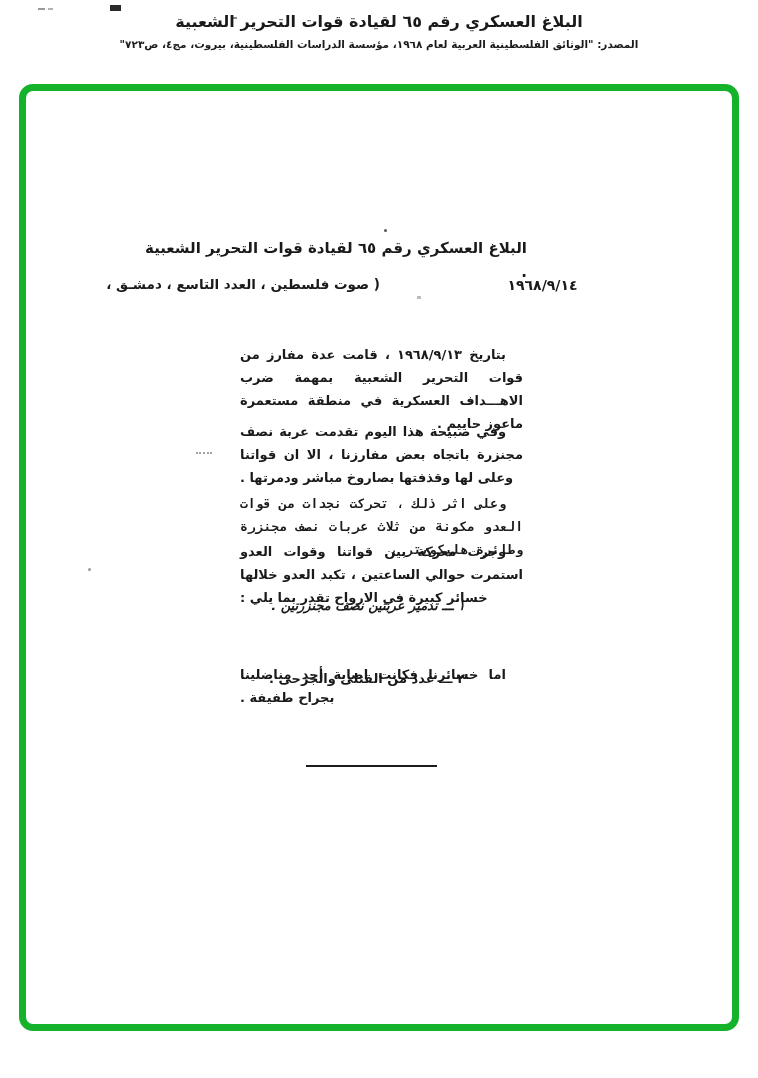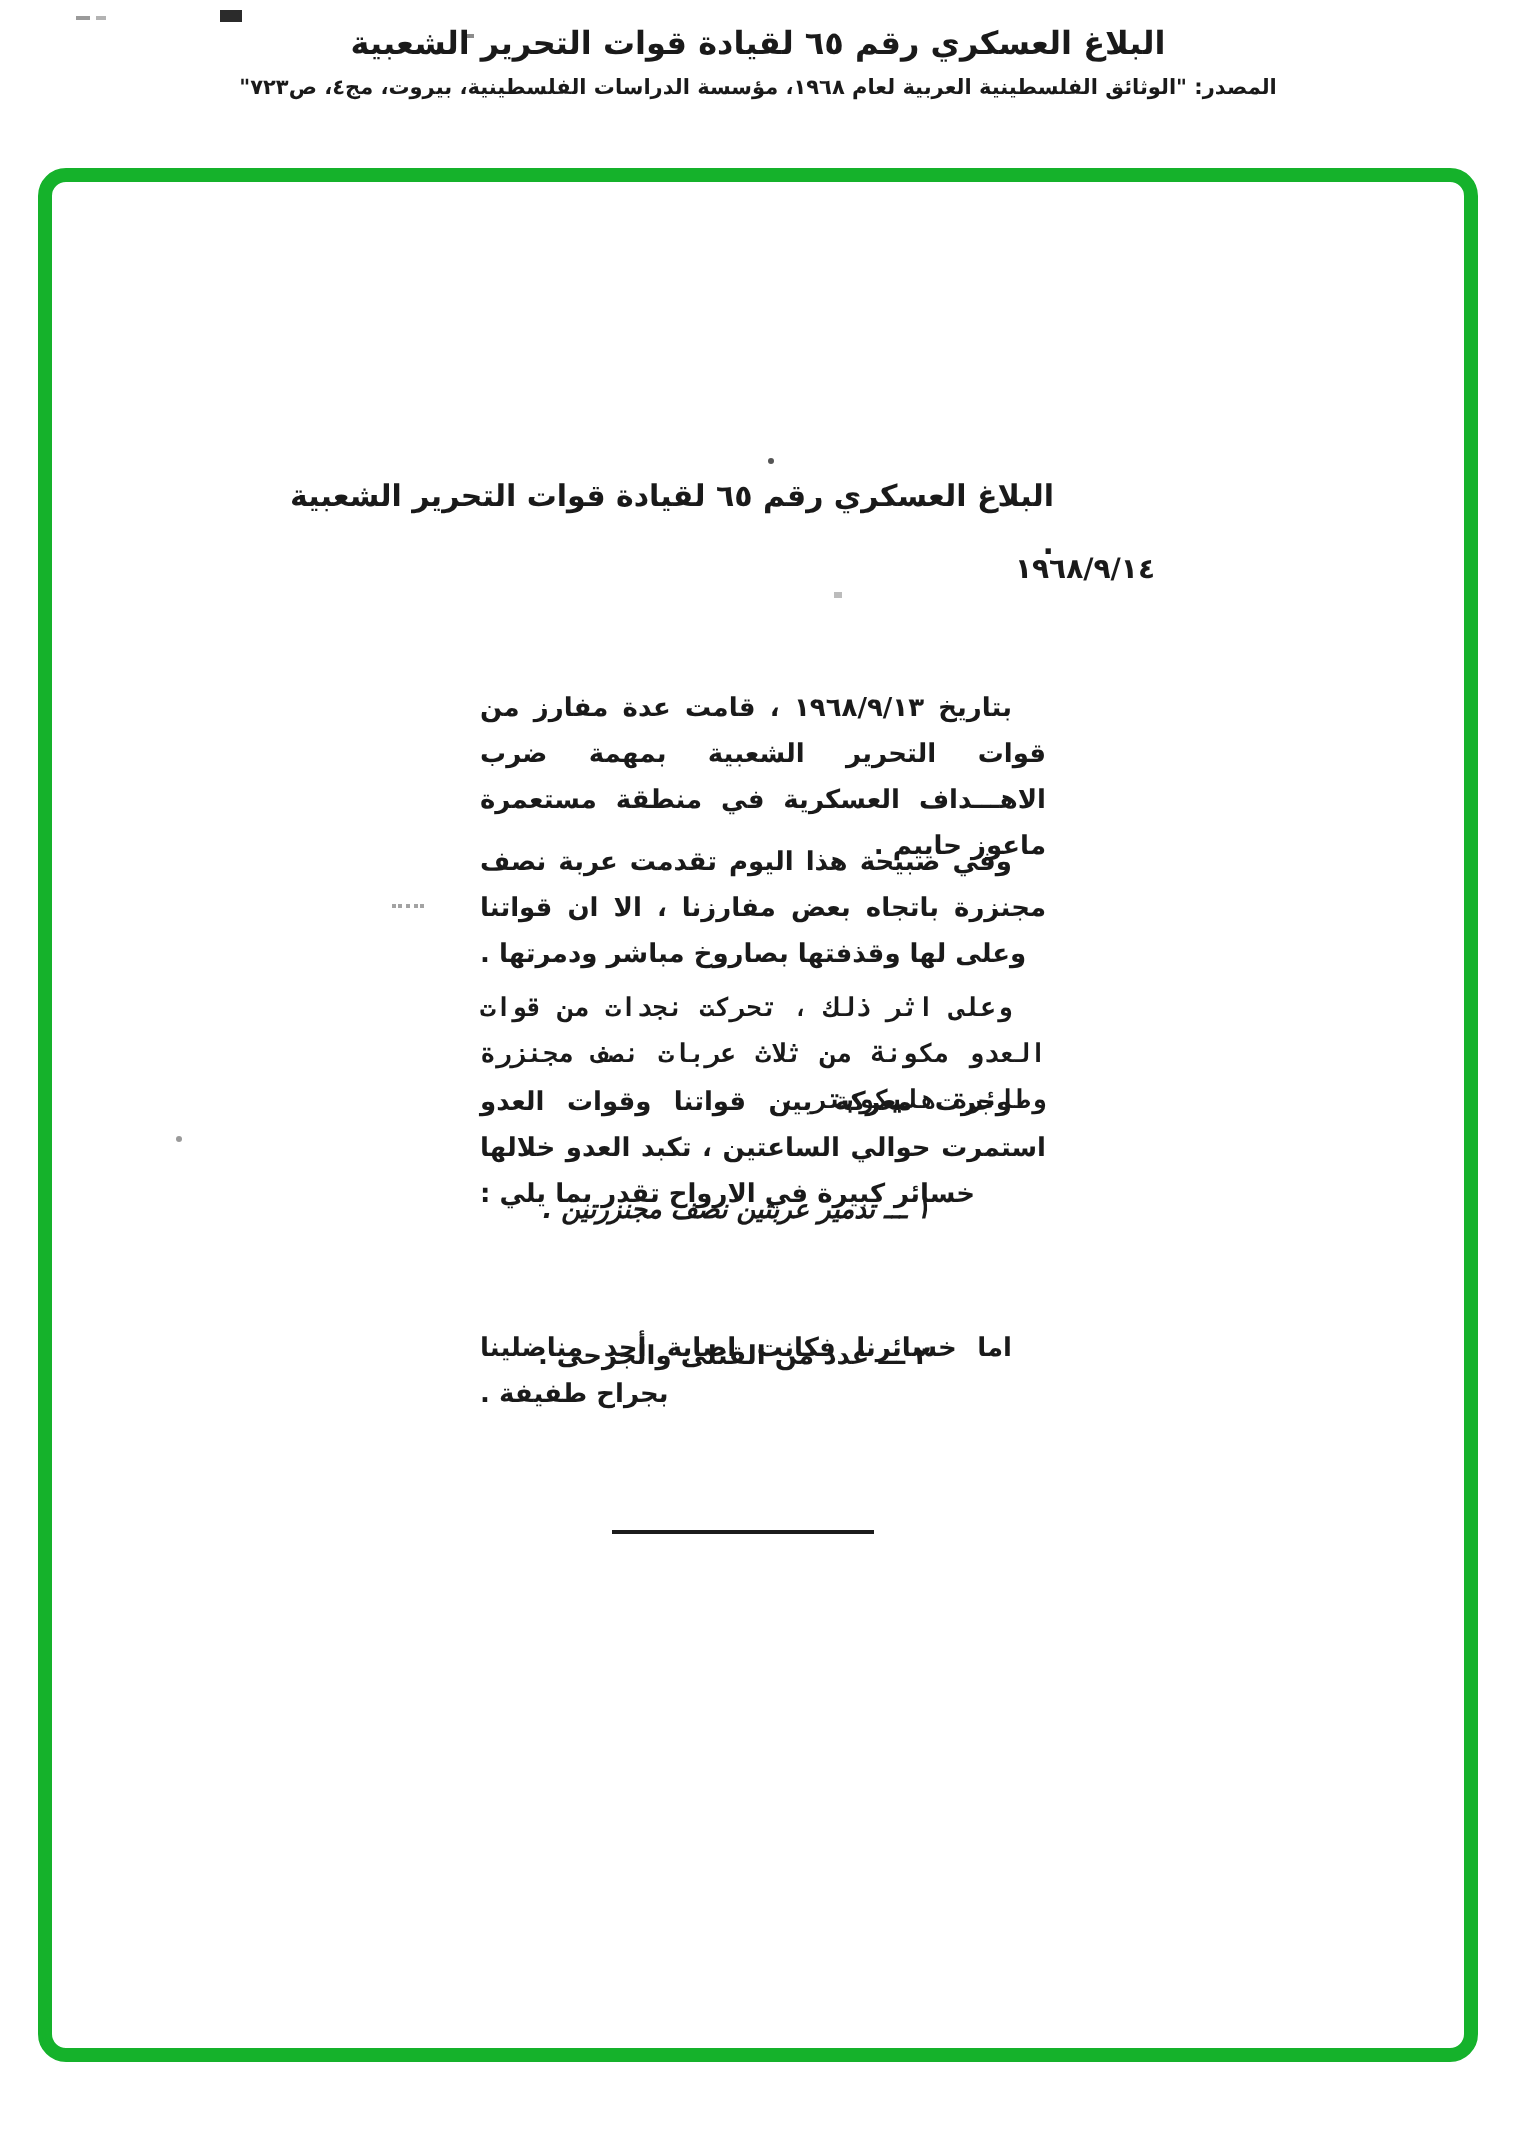--- a/index.html
+++ b/index.html
@@ -77,20 +77,21 @@
 </header>
 
 <div class="frame" style="border-color: rgb(21, 178, 43);"></div>
 
 <main>
   <h1 class="doc-title">البلاغ العسكري رقم ٦٥ لقيادة قوات التحرير الشعبية .</h1>
 
   <div class="doc-date">١٩٦٨/٩/١٤</div>
 
   <div class="doc-source-ref">
+    <div>( صوت فلسطين ، العدد التاسع ، دمشـق ،</div>
   </div>
 
   <p class="para p1 last-right">بتاريخ ١٩٦٨/٩/١٣ ، قامت عدة مفارز من قوات التحرير الشعبية بمهمة ضرب الاهـــداف العسكرية في منطقة مستعمرة ماعوز حاييم .</p>
   <p class="para p2 last-left">وفي صبيحة هذا اليوم تقدمت عربة نصف مجنزرة باتجاه بعض مفارزنا ، الا ان قواتنا وعلى لها وقذفتها بصاروخ مباشر ودمرتها .</p>
   <p class="para p3 last-right">وعلى اثر ذلك ، تحركت نجدات من قوات العدو مكونة من ثلاث عربات نصف مجنزرة وطائرة هليكوبتر ،</p>
   <p class="para p4 last-left">وجرت معركة بين قواتنا وقوات العدو استمرت حوالي الساعتين ، تكبد العدو خلالها خسائر كبيرة في الارواح تقدر بما يلي :</p>
 
   <div class="list-item li1">١ ـــ تدمير عربتين نصف مجنزرتين .</div>
   <div class="list-item li2">٢ ـــ عدد من القتلى والجرحى .</div>
 

